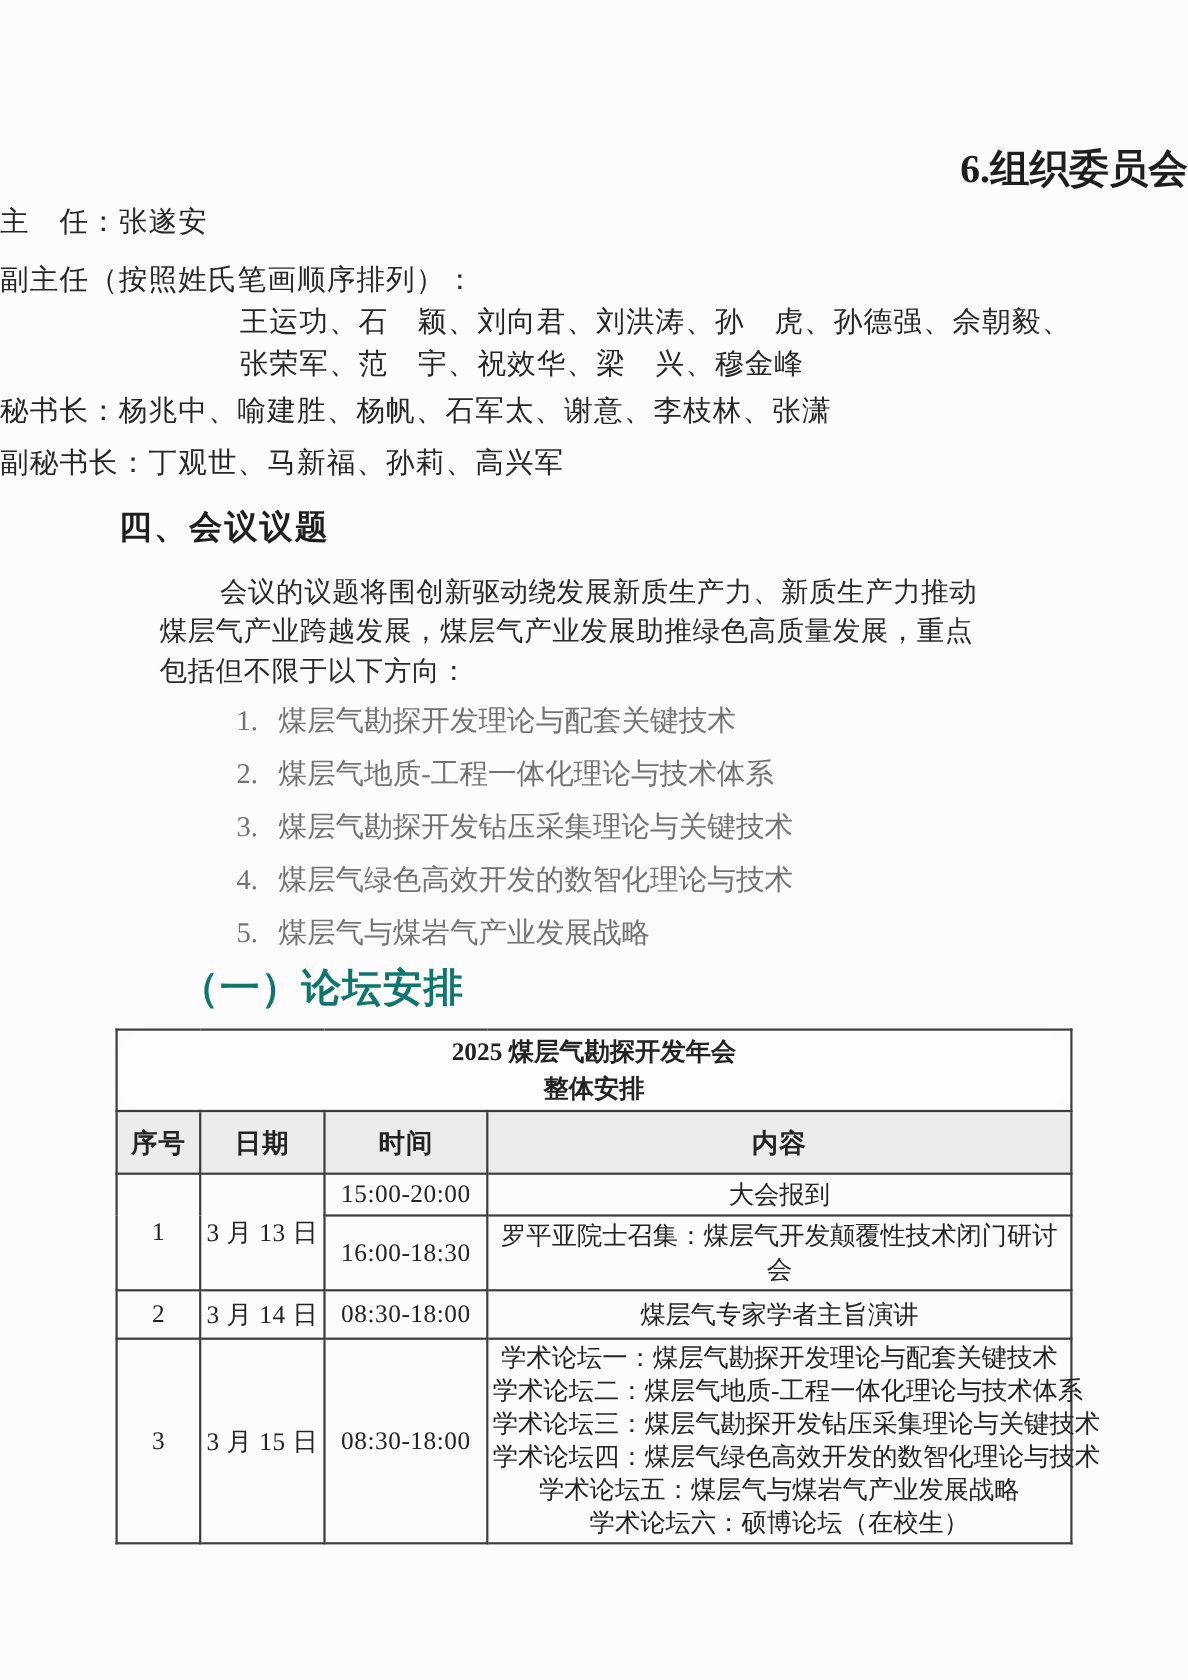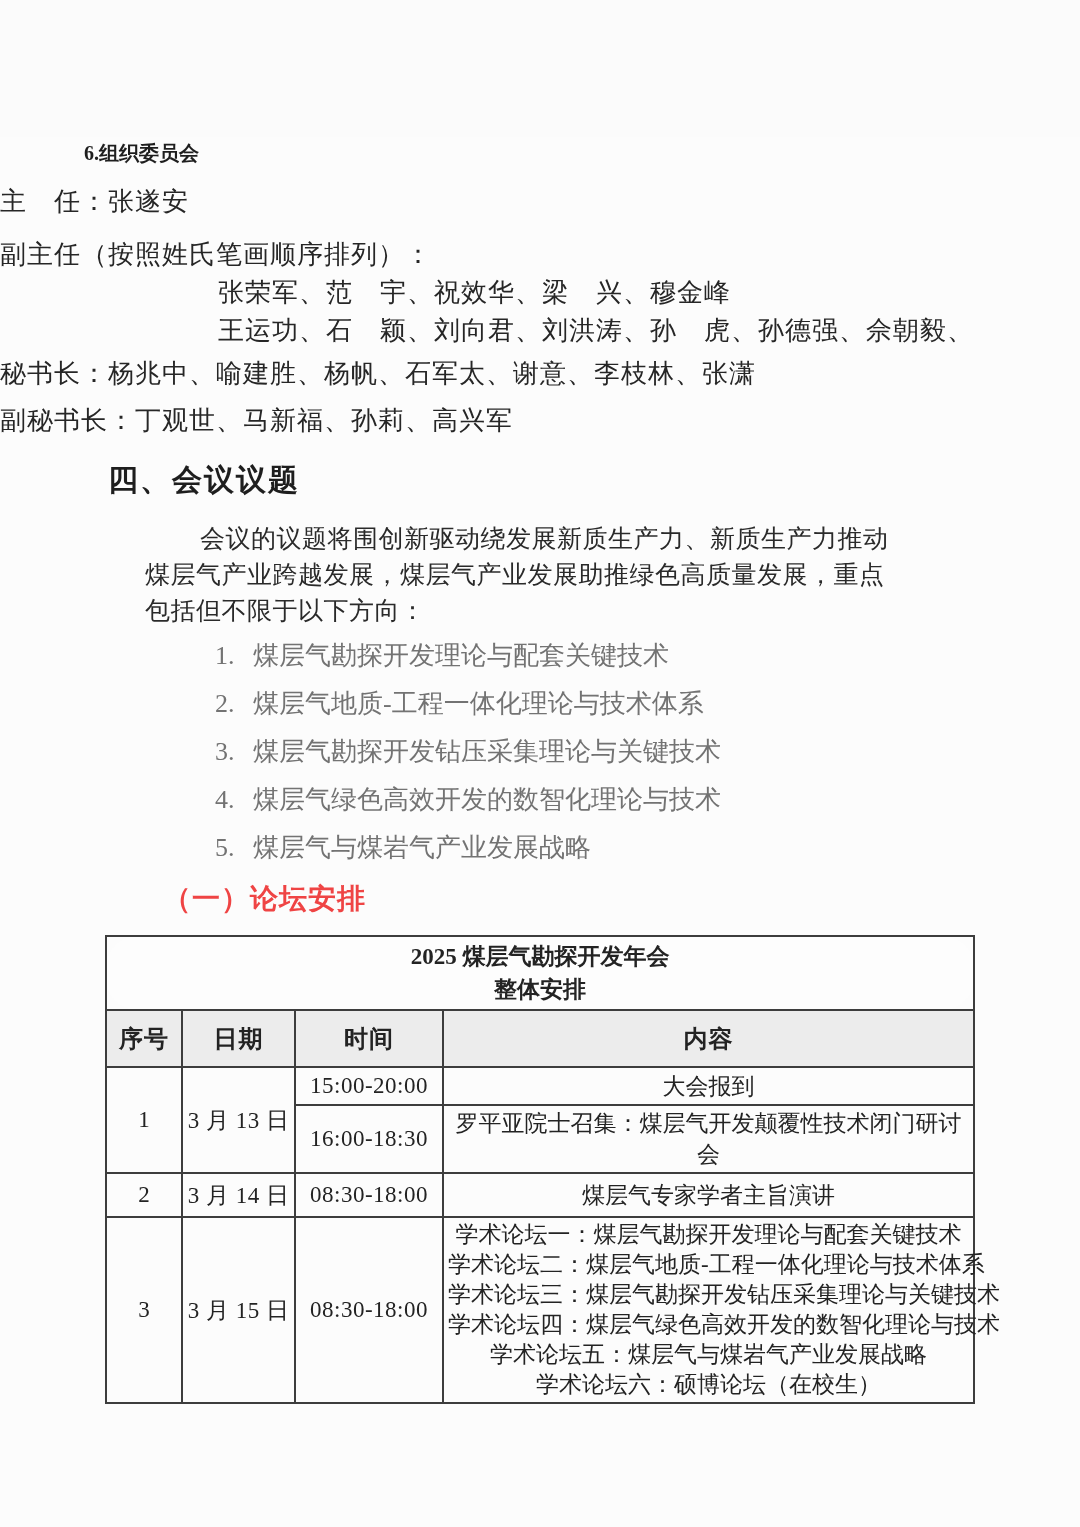--- a/index.html
+++ b/index.html
@@ -9,21 +9,21 @@
     font-family:"Liberation Serif","DejaVu Serif",serif;
     color:#262626;
     overflow:hidden;
     position:relative;
   }
   .page { width:1080px; height:1527px; background:#fcfcfc; }
 
   
   .h-committee {
     margin:137px 0 0 84px;
-    font-size:20px; line-height:33px; font-weight:bold; color:#1e1e1e;
+    font-size:36px; line-height:33px; font-weight:bold; color:#1e1e1e;text-align:right;
   }
   .c-line { font-size:26px; line-height:31px; letter-spacing:1px; }
   .line-director       { margin-top:16px; }
   .line-deputy-label   { margin-top:22px; }
   .names-line          { margin-left:218px; font-size:26px; line-height:38px; letter-spacing:1px; }
   .names-block         { margin-top:4px; }
   .line-secretary      { margin-top:8px; }
   .line-dep-secretary  { margin-top:16px; }
 
   
@@ -40,21 +40,21 @@
     letter-spacing:0.5px;
     color:#2a2a2a;
   }
   .topics-list { margin:13px 0 0 215px; list-style:none; }
   .topic-item { font-size:26px; line-height:27px; margin-bottom:21px; color:#737373; }
   .topic-num { display:inline-block; min-width:38px; }
 
   
   .h-sub {
     margin:14px 0 0 163px;
-    font-size:28px; line-height:33px; font-weight:bold; color:#ef4444;
+    font-size:36px; line-height:33px; font-weight:bold; color:#0f766e;
     letter-spacing:1px;
   }
 
   
   table.schedule {
     margin:20px 0 0 105px;
     width:868px;
     border-collapse:collapse;
     table-layout:fixed;
   }
@@ -84,22 +84,22 @@
 
 <div class="page">
 
   <div class="h-committee">6.组织委员会</div>
 
   <div class="c-line line-director">主　任：张遂安</div>
 
   <div class="c-line line-deputy-label">副主任（按照姓氏笔画顺序排列）：</div>
 
   <div class="names-block">
+    <div class="names-line">王运功、石　颖、刘向君、刘洪涛、孙　虎、孙德强、佘朝毅、</div>
     <div class="names-line">张荣军、范　宇、祝效华、梁　兴、穆金峰</div>
-    <div class="names-line">王运功、石　颖、刘向君、刘洪涛、孙　虎、孙德强、佘朝毅、</div>
   </div>
 
   <div class="c-line line-secretary">秘书长：杨兆中、喻建胜、杨帆、石军太、谢意、李枝林、张潇</div>
 
   <div class="c-line line-dep-secretary">副秘书长：丁观世、马新福、孙莉、高兴军</div>
 
   <div class="h-major">四、会议议题</div>
 
   <p class="intro">会议的议题将围创新驱动绕发展新质生产力、新质生产力推动煤层气产业跨越发展，煤层气产业发展助推绿色高质量发展，重点包括但不限于以下方向：</p>
 

